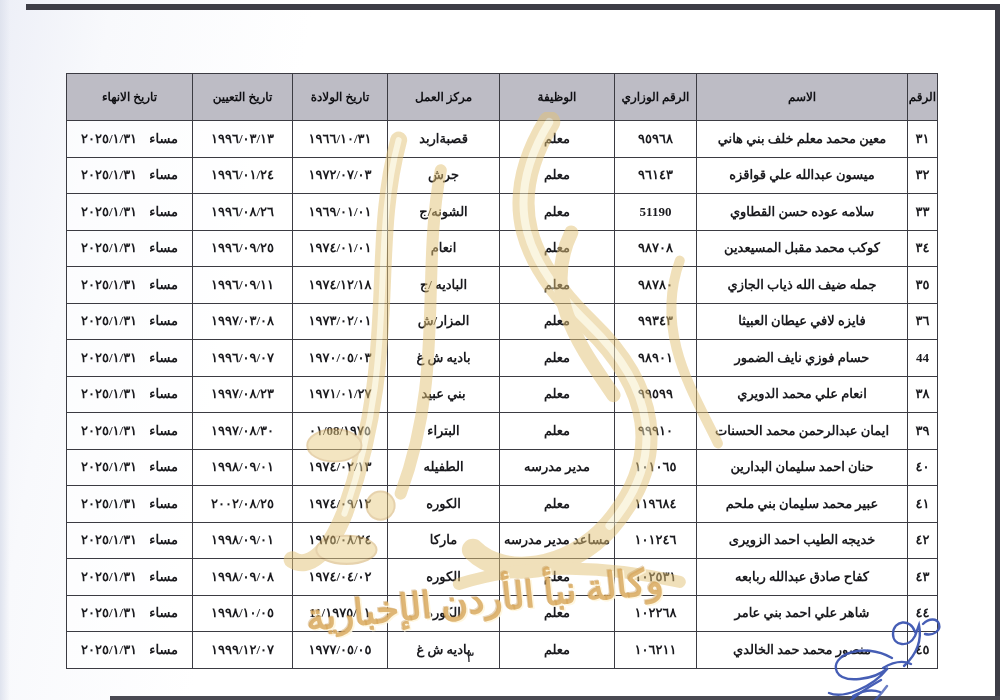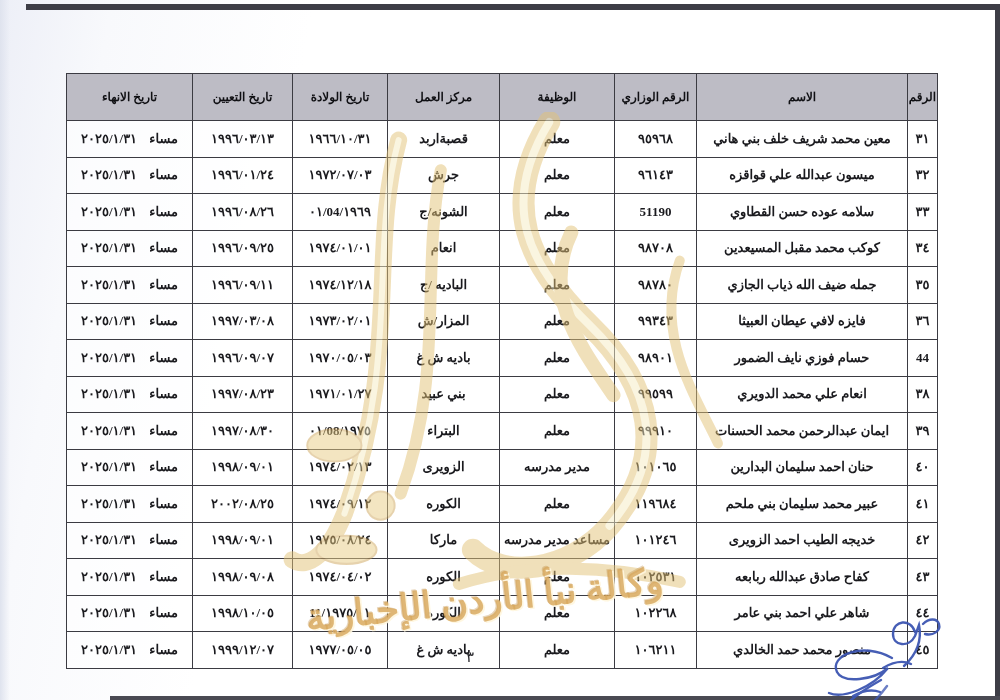--- a/index.html
+++ b/index.html
@@ -88,21 +88,21 @@
         <th>الوظيفة</th>
         <th>مركز العمل</th>
         <th>تاريخ الولادة</th>
         <th>تاريخ التعيين</th>
         <th>تاريخ الانهاء</th>
       </tr>
     </thead>
     <tbody>
         <tr>
       <td class="c-num">٣١</td>
-      <td class="c-name">معين محمد شريف خلف بني هاني</td>
+      <td class="c-name">معين محمد معلم خلف بني هاني</td>
       <td class="c-min">٩٥٩٦٨</td>
       <td class="c-job">معلم</td>
       <td class="c-center">قصبةاربد</td>
       <td class="c-birth">١٩٦٦/١٠/٣١</td>
       <td class="c-hire">١٩٩٦/٠٣/١٣</td>
       <td class="c-end">مساء ٢٠٢٥/١/٣١</td>
     </tr>
         <tr>
       <td class="c-num">٣٢</td>
       <td class="c-name">ميسون عبدالله علي قواقزه</td>
@@ -112,21 +112,21 @@
       <td class="c-birth">١٩٧٢/٠٧/٠٣</td>
       <td class="c-hire">١٩٩٦/٠١/٢٤</td>
       <td class="c-end">مساء ٢٠٢٥/١/٣١</td>
     </tr>
         <tr>
       <td class="c-num">٣٣</td>
       <td class="c-name">سلامه عوده حسن القطاوي</td>
       <td class="c-min">51190</td>
       <td class="c-job">معلم</td>
       <td class="c-center">الشونه/ج</td>
-      <td class="c-birth">١٩٦٩/04/٠١</td>
+      <td class="c-birth">١٩٦٩/٠١/٠١</td>
       <td class="c-hire">١٩٩٦/٠٨/٢٦</td>
       <td class="c-end">مساء ٢٠٢٥/١/٣١</td>
     </tr>
         <tr>
       <td class="c-num">٣٤</td>
       <td class="c-name">كوكب محمد مقبل المسيعدين</td>
       <td class="c-min">٩٨٧٠٨</td>
       <td class="c-job">معلم</td>
       <td class="c-center">انعام</td>
       <td class="c-birth">١٩٧٤/٠١/٠١</td>
@@ -181,21 +181,21 @@
       <td class="c-center">البتراء</td>
       <td class="c-birth">١٩٧٥/08/٠١</td>
       <td class="c-hire">١٩٩٧/٠٨/٣٠</td>
       <td class="c-end">مساء ٢٠٢٥/١/٣١</td>
     </tr>
         <tr>
       <td class="c-num">٤٠</td>
       <td class="c-name">حنان احمد سليمان البدارين</td>
       <td class="c-min">١٠١٠٦٥</td>
       <td class="c-job">مدير مدرسه</td>
-      <td class="c-center">الزويرى</td>
+      <td class="c-center">الطفيله</td>
       <td class="c-birth">١٩٧٤/٠٢/١٣</td>
       <td class="c-hire">١٩٩٨/٠٩/٠١</td>
       <td class="c-end">مساء ٢٠٢٥/١/٣١</td>
     </tr>
         <tr>
       <td class="c-num">٤١</td>
       <td class="c-name">عبير محمد سليمان بني ملحم</td>
       <td class="c-min">١١٩٦٨٤</td>
       <td class="c-job">معلم</td>
       <td class="c-center">الكوره</td>

